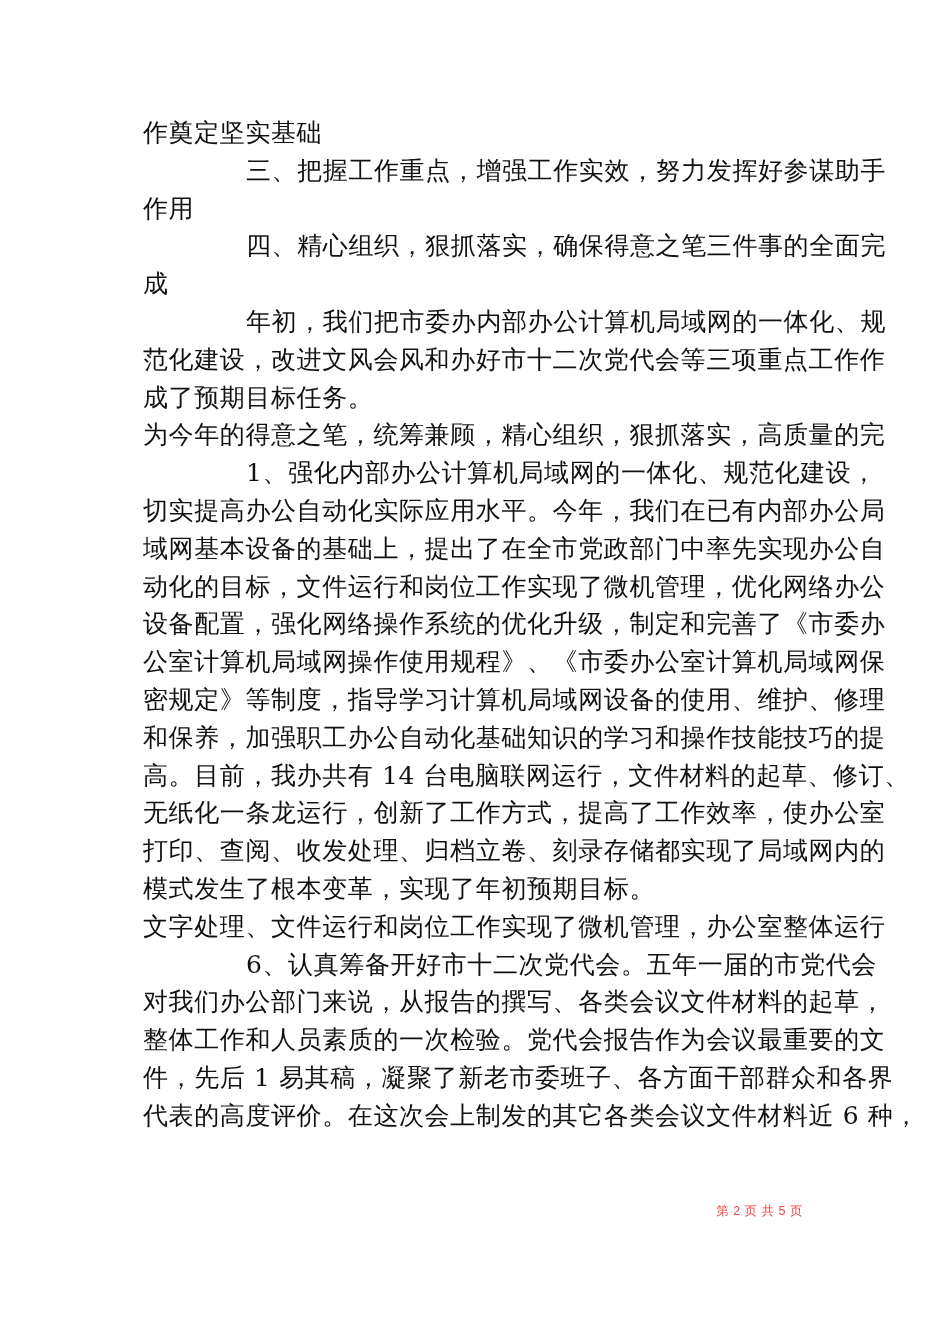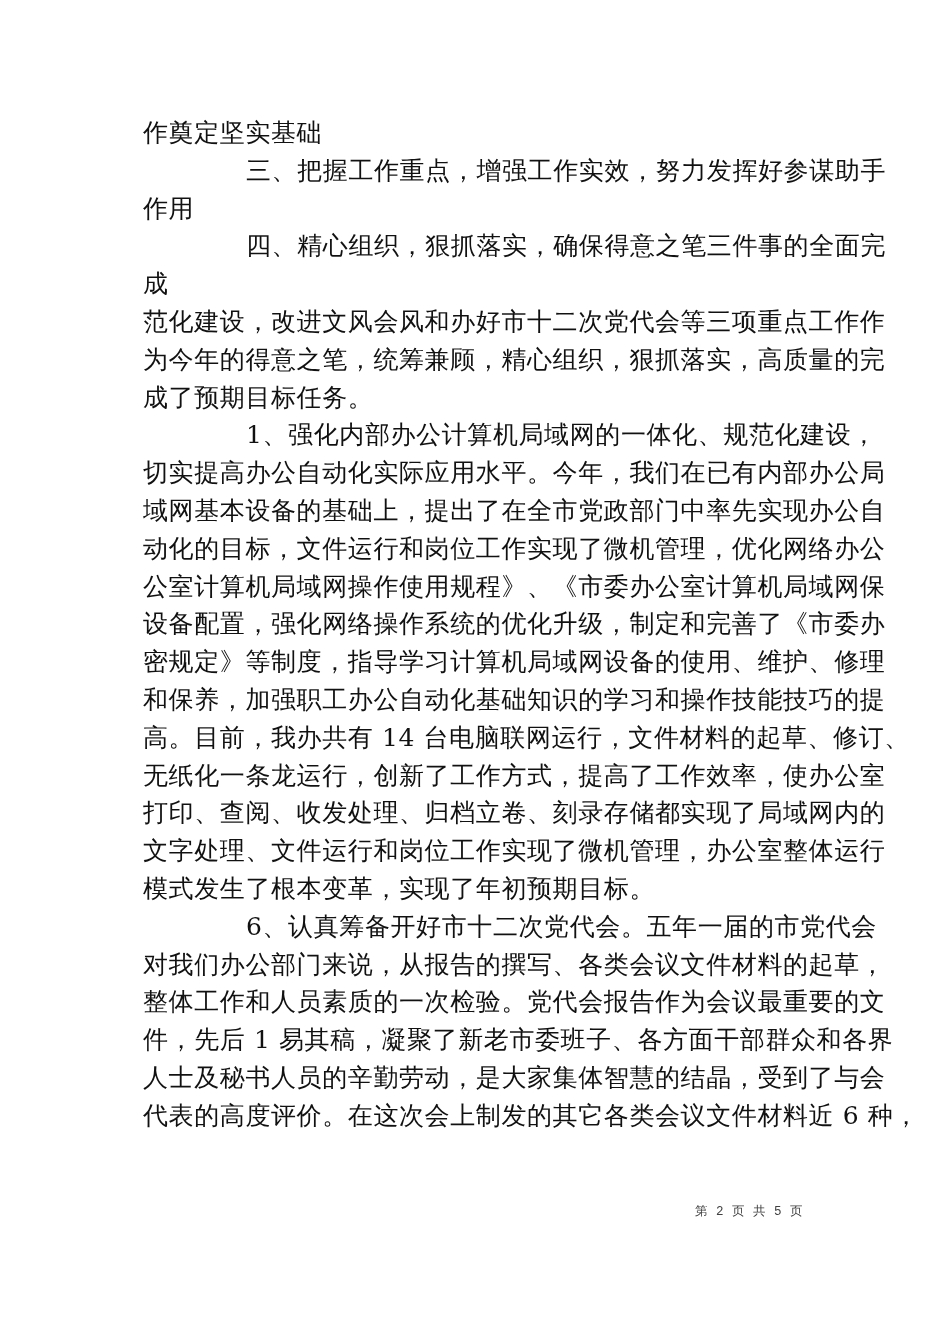--- a/index.html
+++ b/index.html
@@ -36,54 +36,54 @@
       white-space: nowrap;
       letter-spacing: 0.6px;
     }
     .indent { padding-left: 103px; }
     .footer {
       position: absolute;
       left: 0;
       width: 803px;
       top: 1203px;
       text-align: right;
-      font-family: Liberation Mono, monospace;
+      font-family: Liberation Sans, sans-serif;
       font-size: 12.5px;
-      color: #404040;
+      color: #ef4444;
       letter-spacing: 0.5px;
     }
   </style>
 </head>
 <body>
 
 <div class="page">
   <div class="body-text">
     <div class="line">作奠定坚实基础</div>
     <div class="line indent">三、把握工作重点，增强工作实效，努力发挥好参谋助手</div>
     <div class="line">作用</div>
     <div class="line indent">四、精心组织，狠抓落实，确保得意之笔三件事的全面完</div>
     <div class="line">成</div>
+    <div class="line indent">年初，我们把市委办内部办公计算机局域网的一体化、规</div>
     <div class="line">范化建设，改进文风会风和办好市十二次党代会等三项重点工作作</div>
+    <div class="line">成了预期目标任务。</div>
     <div class="line">为今年的得意之笔，统筹兼顾，精心组织，狠抓落实，高质量的完</div>
-    <div class="line">成了预期目标任务。</div>
     <div class="line indent">1、强化内部办公计算机局域网的一体化、规范化建设，</div>
     <div class="line">切实提高办公自动化实际应用水平。今年，我们在已有内部办公局</div>
     <div class="line">域网基本设备的基础上，提出了在全市党政部门中率先实现办公自</div>
     <div class="line">动化的目标，文件运行和岗位工作实现了微机管理，优化网络办公</div>
+    <div class="line">设备配置，强化网络操作系统的优化升级，制定和完善了《市委办</div>
     <div class="line">公室计算机局域网操作使用规程》、《市委办公室计算机局域网保</div>
-    <div class="line">设备配置，强化网络操作系统的优化升级，制定和完善了《市委办</div>
     <div class="line">密规定》等制度，指导学习计算机局域网设备的使用、维护、修理</div>
     <div class="line">和保养，加强职工办公自动化基础知识的学习和操作技能技巧的提</div>
     <div class="line">高。目前，我办共有 14 台电脑联网运行，文件材料的起草、修订、</div>
     <div class="line">无纸化一条龙运行，创新了工作方式，提高了工作效率，使办公室</div>
     <div class="line">打印、查阅、收发处理、归档立卷、刻录存储都实现了局域网内的</div>
+    <div class="line">模式发生了根本变革，实现了年初预期目标。</div>
     <div class="line">文字处理、文件运行和岗位工作实现了微机管理，办公室整体运行</div>
-    <div class="line">模式发生了根本变革，实现了年初预期目标。</div>
     <div class="line indent">6、认真筹备开好市十二次党代会。五年一届的市党代会</div>
     <div class="line">对我们办公部门来说，从报告的撰写、各类会议文件材料的起草，</div>
     <div class="line">整体工作和人员素质的一次检验。党代会报告作为会议最重要的文</div>
     <div class="line">件，先后 1 易其稿，凝聚了新老市委班子、各方面干部群众和各界</div>
-    <div class="line">人士及秘书人员的辛勤劳动，是大家集体智慧的结晶，受到了与会</div>
     <div class="line">代表的高度评价。在这次会上制发的其它各类会议文件材料近 6 种，</div>
   </div>
 
   <div class="footer">第 2 页 共 5 页</div>
 </div>
 
 </body></html>

